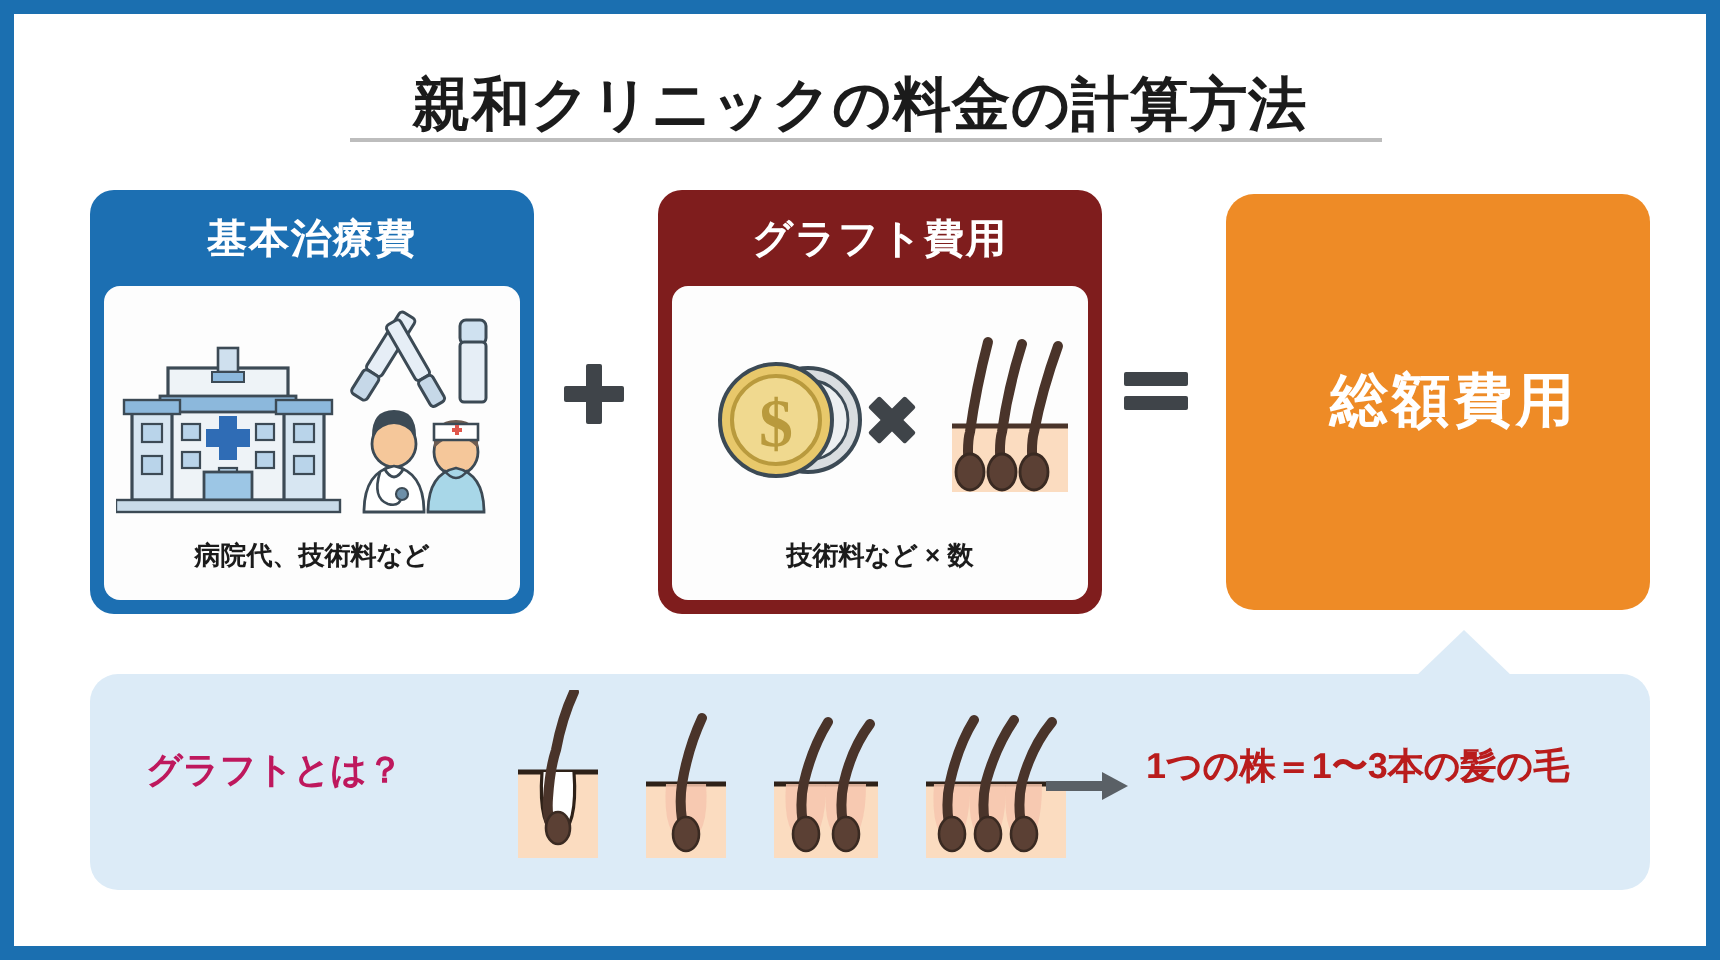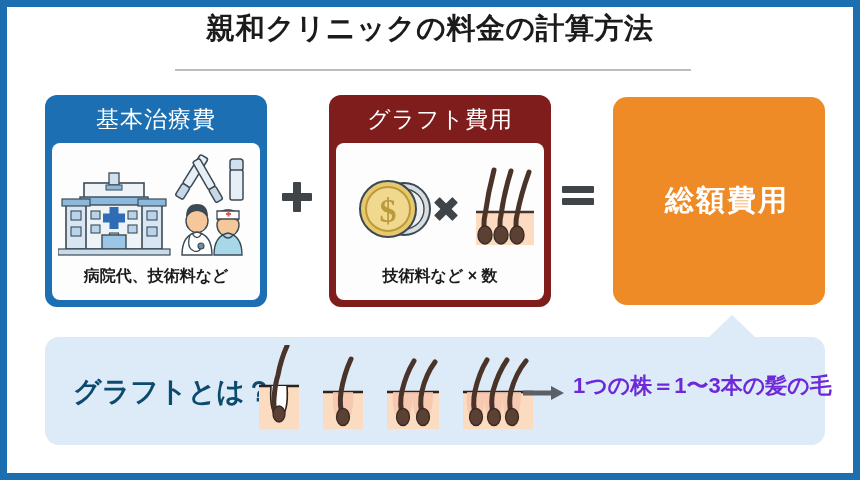--- a/index.html
+++ b/index.html
@@ -16,21 +16,21 @@
   }
   #canvas {
     position: relative;
     width: 100%; height: 100%;
     background: #ffffff;
     overflow: hidden;
   }
 
   
   #title-wrap {
-    position: absolute; left: 0; top: 5px; width: 100%;
+    position: absolute; left: 0; top: 30px; width: 100%;
     text-align: center;
   }
   #title {
     display: inline-block;
     font-size: 29px;
     font-weight: bold;
     color: #1b1b1b;
     letter-spacing: 0.5px;
     line-height: 1.15;
     white-space: nowrap;
@@ -44,35 +44,35 @@
 
   
   .card {
     position: absolute;
     border-radius: 12px;
     overflow: hidden;
   }
   .card-head {
     height: 48px;
     display: flex; align-items: center; justify-content: center;
-    font-size: 23px; font-weight: normal; color: #ffffff;
+    font-size: 20px; font-weight: bold; color: #ffffff;
     letter-spacing: 1px;
     white-space: nowrap;
   }
   .card-body {
     position: absolute;
     left: 7px; right: 7px; top: 48px; bottom: 7px;
     background: #fdfdfd;
     border-radius: 8px;
     display: flex; flex-direction: column;
     align-items: center; justify-content: flex-start;
   }
   .card-art { flex: 1; display: flex; align-items: center; justify-content: center; width: 100%; }
   .card-caption {
-    font-size: 16px; font-weight: bold; color: #1b1b1b;
+    font-size: 13px; font-weight: bold; color: #1b1b1b;
     padding-bottom: 13px; white-space: nowrap;
   }
 
   #card-basic { left: 38px; top: 88px; width: 222px; height: 212px; background: #1c6fb2; }
   #card-graft { left: 322px; top: 88px; width: 222px; height: 212px; background: #7f1d1d; }
 
   #card-total {
     position: absolute;
     left: 606px; top: 90px; width: 212px; height: 208px;
     background: #ee8b26;
@@ -105,33 +105,33 @@
     position: absolute;
     left: 700px; top: 308px;
     width: 0; height: 0;
     border-left: 25px solid transparent;
     border-right: 25px solid transparent;
     border-bottom: 24px solid #dcebf7;
   }
   #panel-question {
     position: absolute;
     left: 28px; top: 36px;
-    font-size: 28px; font-weight: bold; color: #0c4a6e;
+    font-size: 18px; font-weight: bold; color: #be185d;
     white-space: nowrap;
   }
   #panel-follicles {
     position: absolute;
     left: 208px; top: 8px;
     display: flex; align-items: flex-end; gap: 12px;
   }
   #panel-arrow { position: absolute; left: 478px; top: 48px; }
   #panel-answer {
     position: absolute;
     left: 528px; top: 34px;
-    font-size: 22px; font-weight: bold; color: #6d28d9;
+    font-size: 18px; font-weight: bold; color: #b91c1c;
     white-space: nowrap;
   }
 </style>
 </head>
 <body>
 
 <div id="frame">
   <div id="canvas">
 
     <div id="title-wrap">

